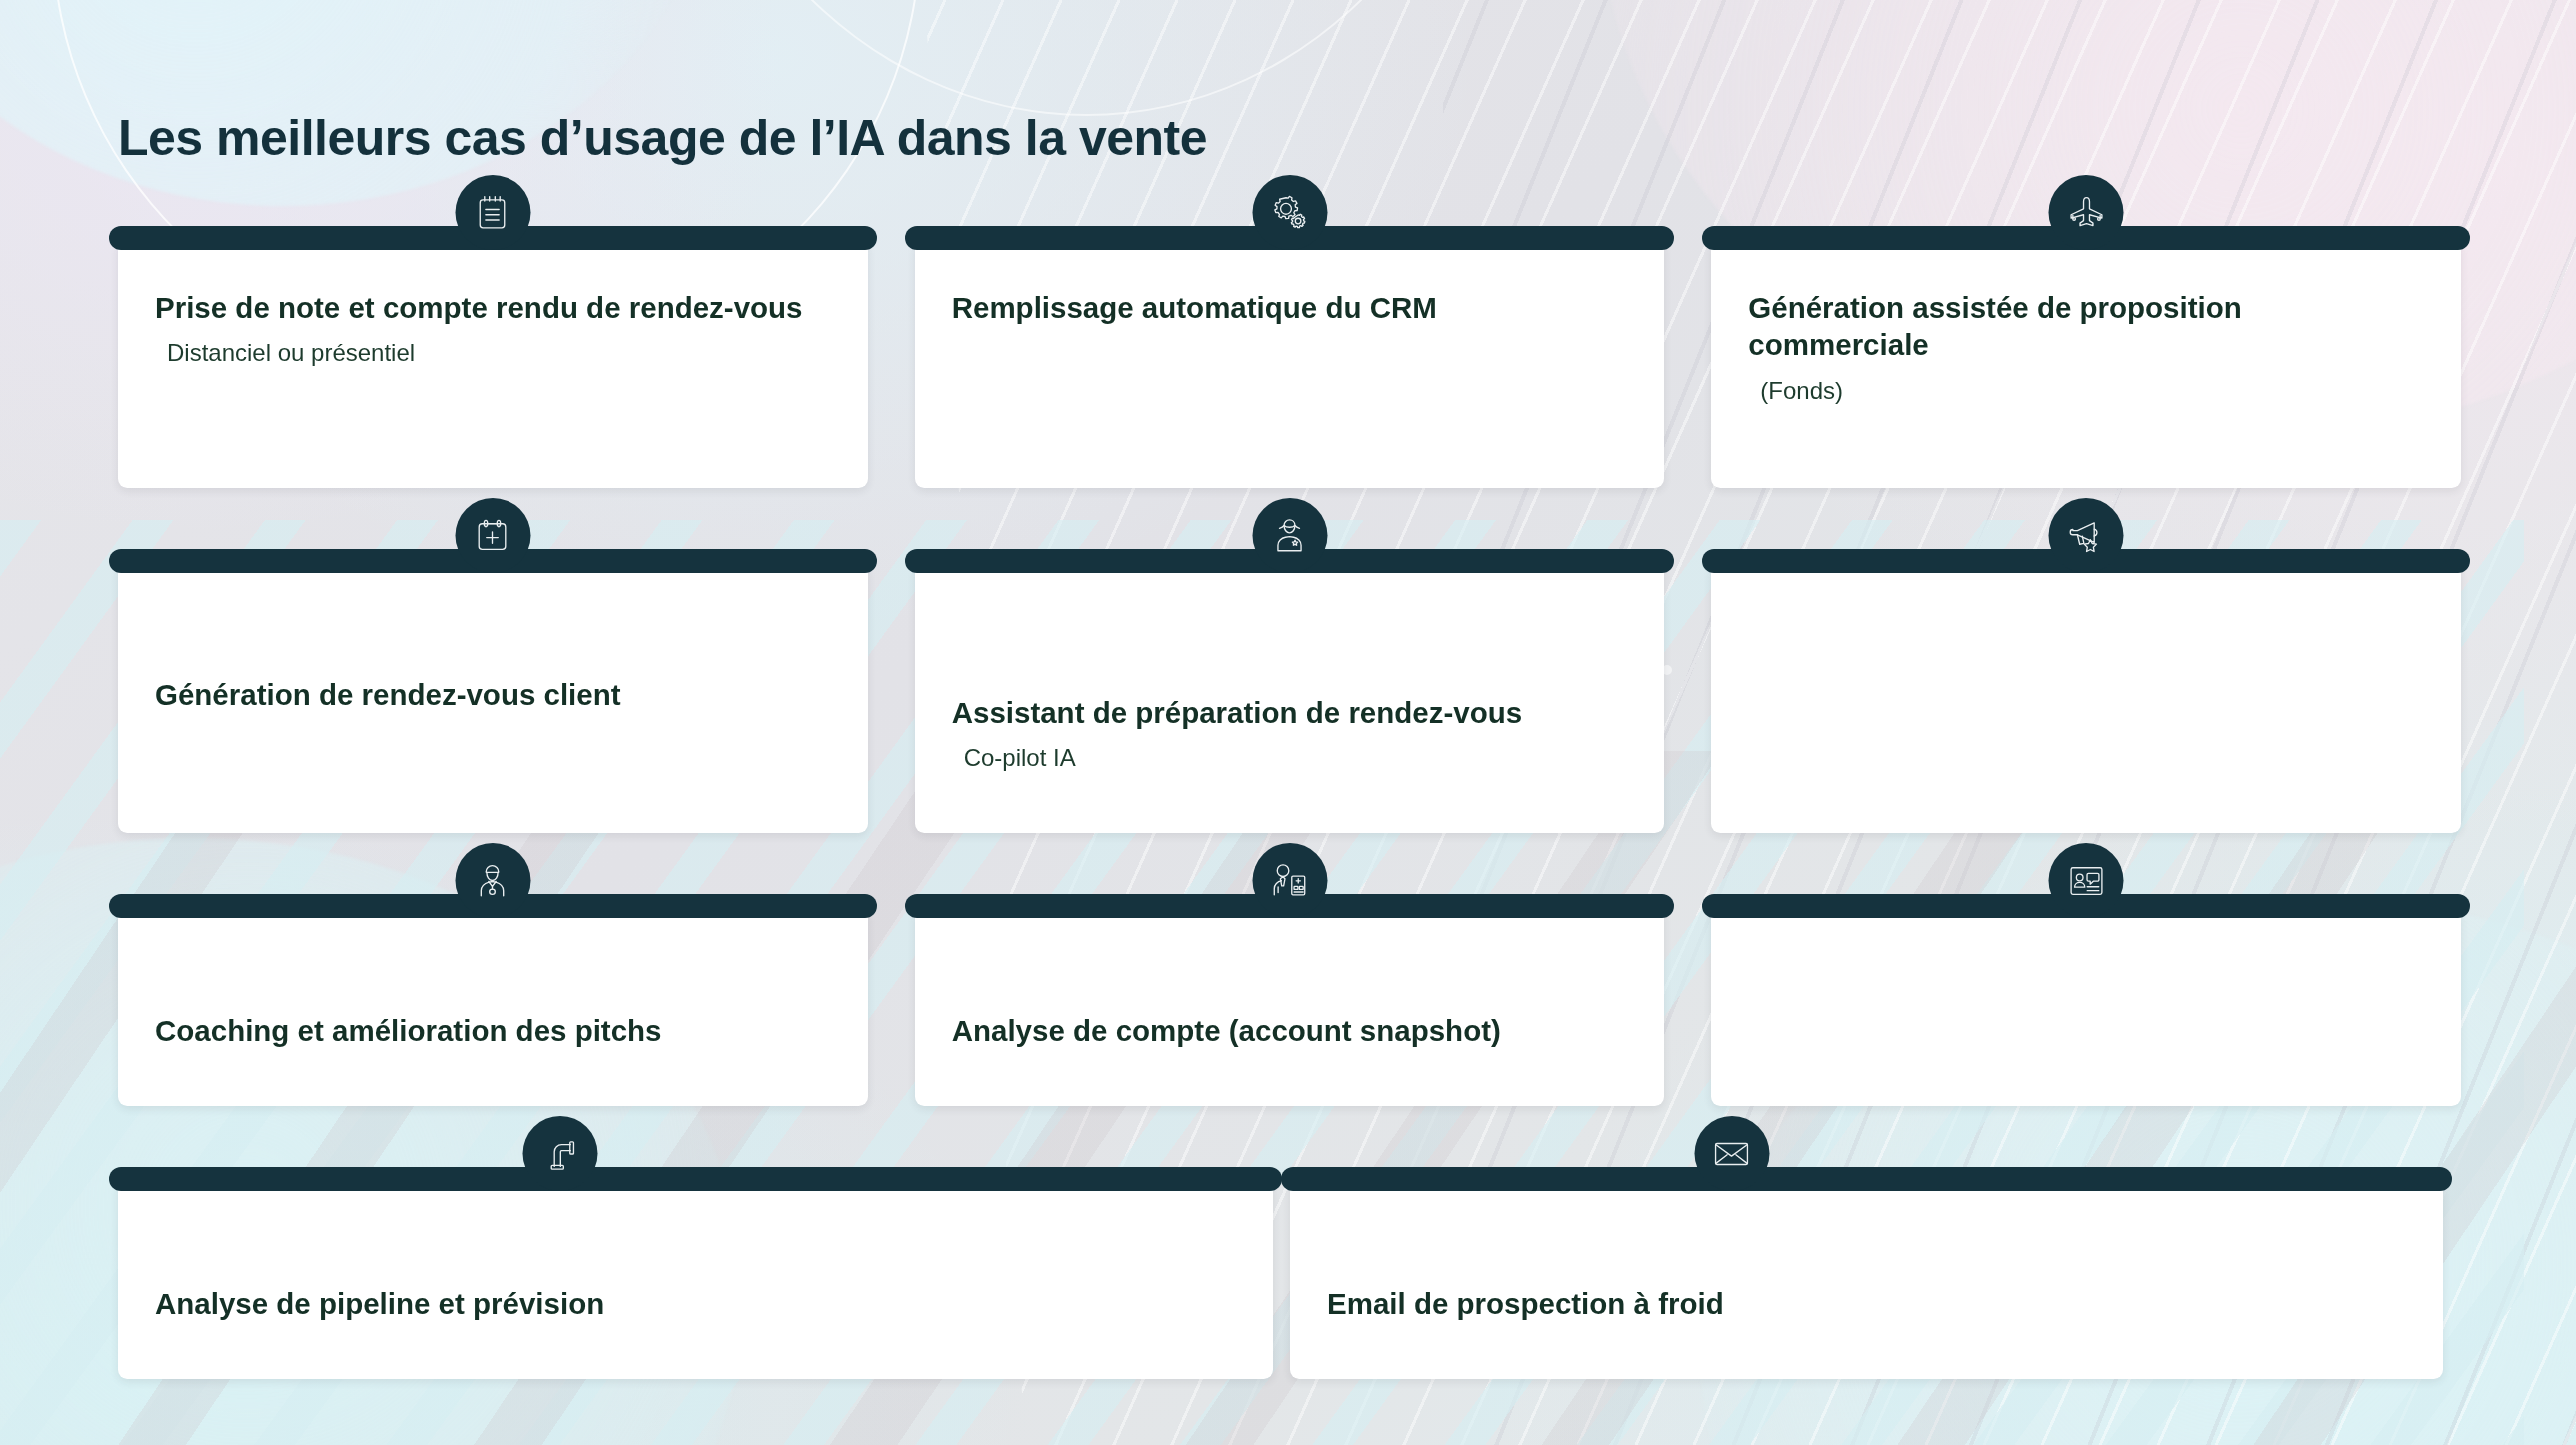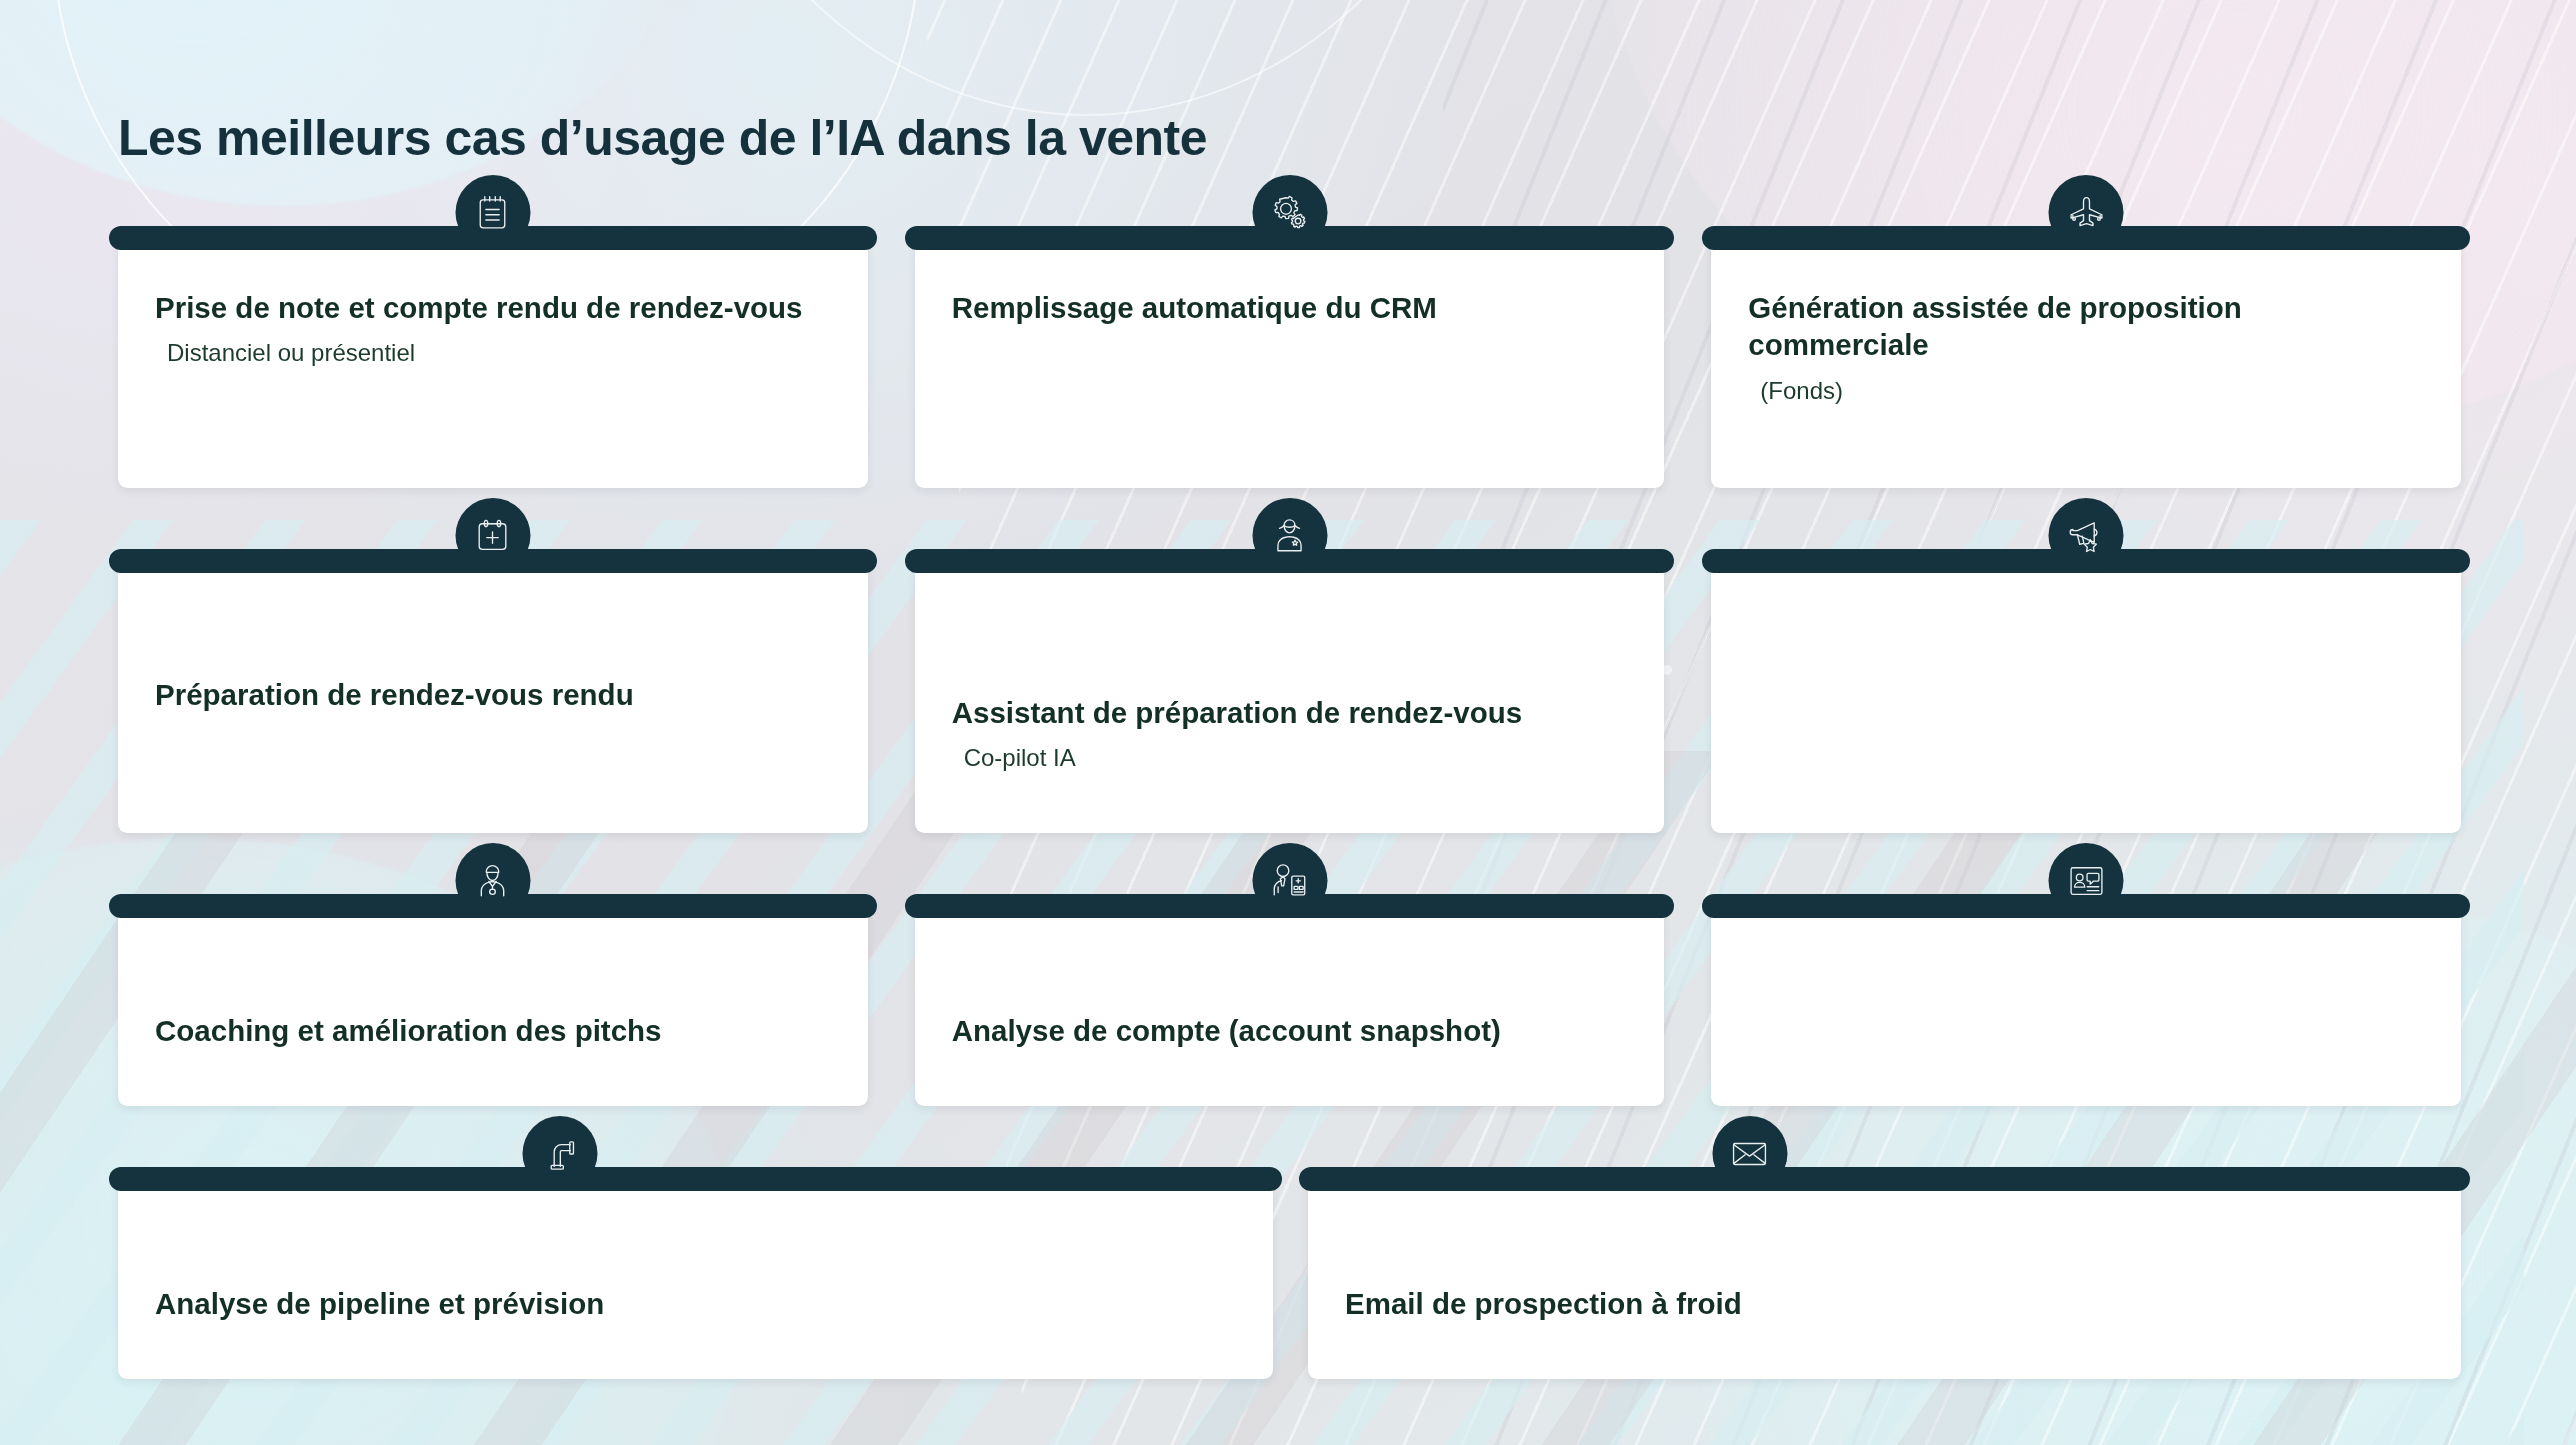--- a/index.html
+++ b/index.html
@@ -157,21 +157,21 @@
     position: absolute;
     left: 118px;
     top: 241px;
     width: 2343px;
   }
   .row {
     display: flex;
     gap: 47px;
     margin-bottom: 76px;
   }
-  .row.row-4 { gap: 35px; }
+  .row.row-4 { gap: 17px; }
 
   .card {
     position: relative;
     flex: 1 1 0;
     background: #ffffff;
     border-radius: 9.2px;
     box-shadow: 0 2.8px 8.3px rgba(40,45,60,0.09);
     padding: 48px 37px 28px 37px;
     box-sizing: border-box;
   }
@@ -311,21 +311,21 @@
         <div class="card-bar"></div>
         <div class="card-icon">
           <svg viewBox="0 0 24 24">
             <rect x="4.4" y="5" width="15.2" height="14.6" rx="1.8"></rect>
             <ellipse cx="8.3" cy="4.9" rx="1" ry="1.8"></ellipse>
             <ellipse cx="15.7" cy="4.9" rx="1" ry="1.8"></ellipse>
             <path d="M9.3 4.9h5.4"></path>
             <path d="M12 9.6v6.6M8.7 12.9h6.6"></path>
           </svg>
         </div>
-        <p class="card-title">Préparation de rendez-vous rendu</p>
+        <p class="card-title">Génération de rendez-vous client</p>
 
       </div>
 
       <div class="card h-mid row2-tall" style="padding-top:114px;">
         <div class="card-bar"></div>
         <div class="card-icon">
           <svg viewBox="0 0 24 24">
             <path d="M6.3 7.6c1.6-.5 2.2-1.1 2.6-1.6.5.55 1.6 1 3.1 1s2.6-.45 3.1-1c.4.5 1 1.1 2.6 1.6"></path>
             <path d="M8.9 6c0-1.9 1.4-3.2 3.1-3.2S15.1 4.1 15.1 6c0 2.4-1.4 4.2-3.1 4.2S8.9 8.4 8.9 6z"></path>
             <path d="M5.4 20.4v-3.1c0-2.3 1.9-4.15 4.25-4.6L12 12.4l2.35.3c2.35.45 4.25 2.3 4.25 4.6v3.1z"></path>

